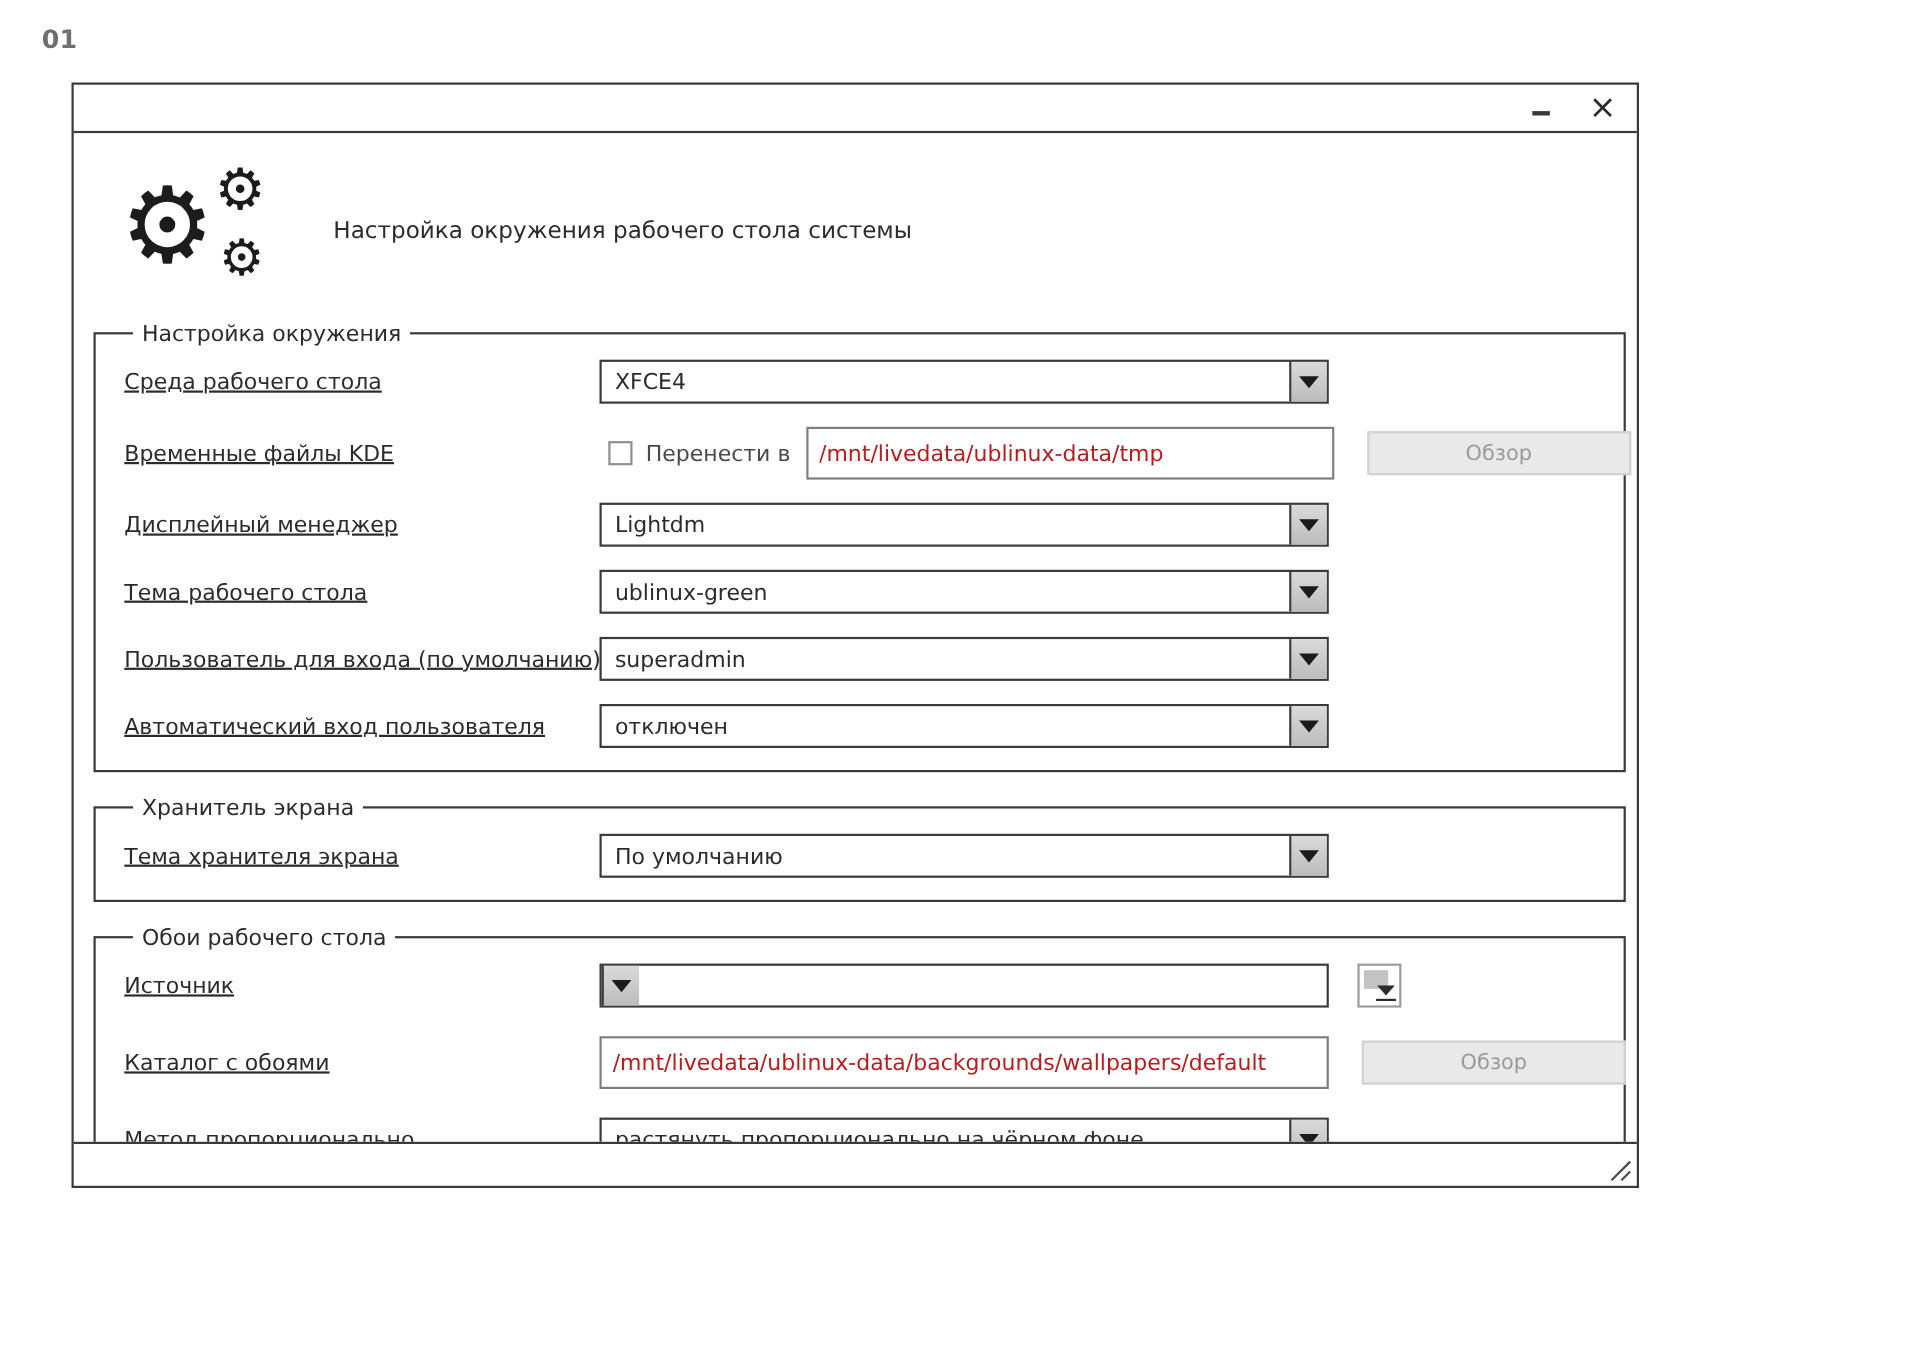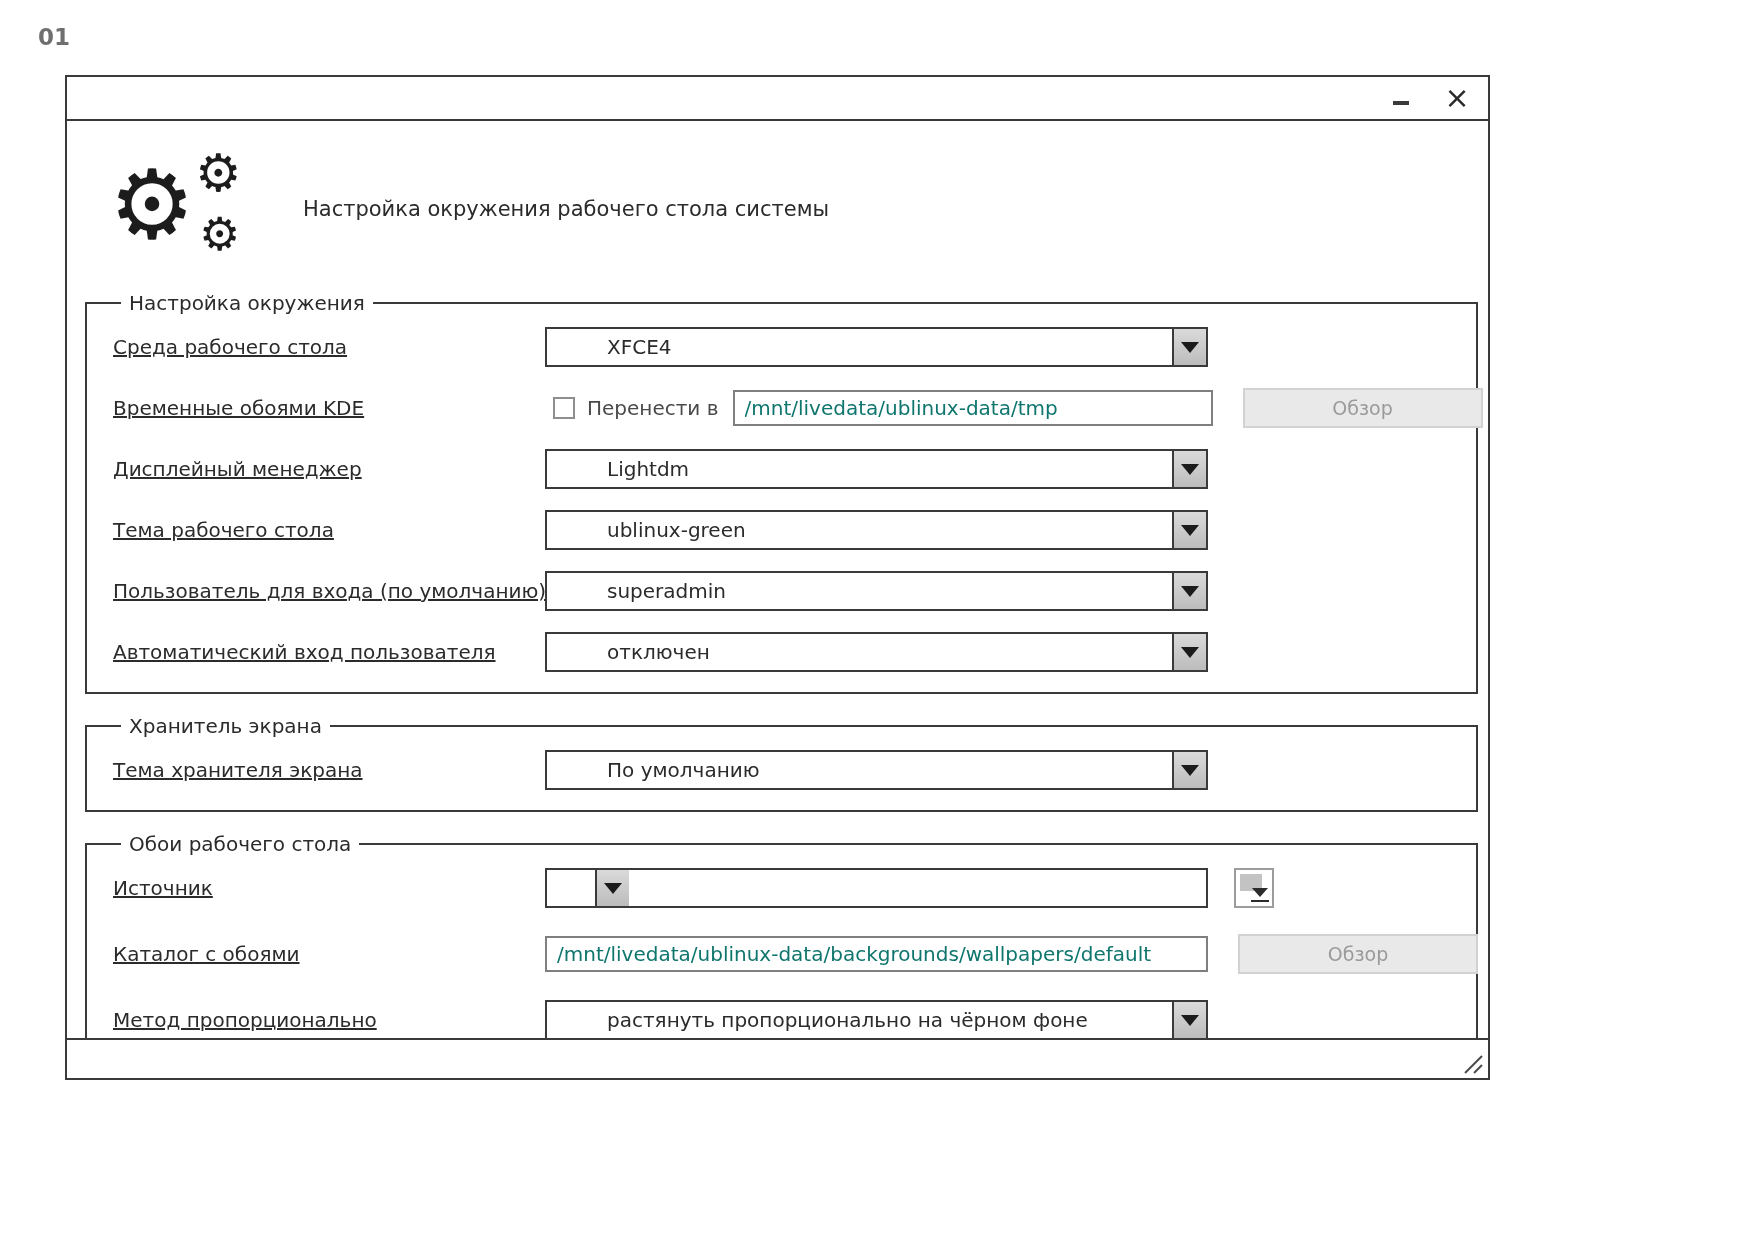--- a/index.html
+++ b/index.html
@@ -59,21 +59,21 @@
 
   .form-row { display: flex; align-items: center; margin: 0 0 21px 0; }
   .form-row:last-child { margin-bottom: 4px; align-items: center; }
   .group-wallpaper .form-row { margin-bottom: 26px; }
   .row-label { width: 432px; flex-shrink: 0; font-size: 20px; white-space: nowrap; text-decoration: underline; }
 
   
   .dropdown {
     width: 663px; height: 40px; flex-shrink: 0;
     border: 2px solid #3a3a3a; background: #fff;
-    display: flex; align-items: stretch; cursor: default; padding-left: 48px;
+    display: flex; align-items: stretch; cursor: default;
   }
   .dd-value {
     flex: 1; display: flex; align-items: center;
     padding: 0 12px; font-size: 20px; white-space: nowrap; overflow: hidden;
   }
   .dd-arrow-btn {
     width: 34px; flex-shrink: 0;
     border-left: 2px solid #3a3a3a;
     background: linear-gradient(#dadada, #bcbcbc);
     display: flex; align-items: center; justify-content: center;
@@ -85,22 +85,22 @@
   }
 
   
   .checkbox {
     appearance: none; -webkit-appearance: none;
     width: 22px; height: 22px; border: 2px solid #8f8f8f;
     background: #fff; margin: 0 0 0 8px; flex-shrink: 0;
   }
   .check-label { font-size: 20px; color: #4a4a4a; margin: 0 14px 0 12px; white-space: nowrap; }
   .text-input {
-    height: 36px; border: 2px solid #7f7f7f; background: #fff;
-    font-size: 20px; color: #0f766e; padding: 0 10px;
+    height: 48px; border: 2px solid #7f7f7f; background: #fff;
+    font-size: 20px; color: #b91c1c; padding: 0 10px;
     font-family: inherit; flex-shrink: 0;
   }
   .path-input { width: 480px; }
   .dir-input { width: 663px; }
   .browse-btn {
     margin-left: 30px; width: 240px; height: 40px; flex-shrink: 0;
     background: #e9e9e9; border: 2px solid #d2d2d2;
     color: #9a9a9a; font-size: 19px; font-family: inherit; cursor: default;
   }
 
@@ -162,21 +162,21 @@
         <span class="row-label">Среда рабочего стола</span>
         <div class="dropdown">
           <span class="dd-value">XFCE4</span>
           <span class="dd-arrow-btn">
             <span class="dd-arrow"></span>
           </span>
         </div>
       </div>
 
       <div class="form-row">
-        <span class="row-label">Временные обоями KDE</span>
+        <span class="row-label">Временные файлы KDE</span>
         <input type="checkbox" class="checkbox" style="">
         <span class="check-label">Перенести в</span>
         <input type="text" class="text-input path-input" value="/mnt/livedata/ublinux-data/tmp" style="">
         <button class="browse-btn">Обзор</button>
       </div>
 
       <div class="form-row">
         <span class="row-label">Дисплейный менеджер</span>
         <div class="dropdown">
           <span class="dd-value">Lightdm</span>

